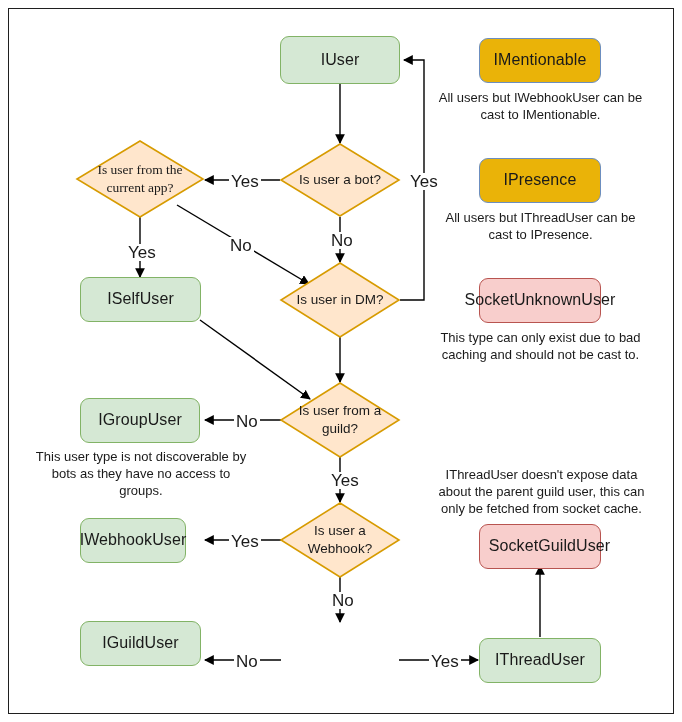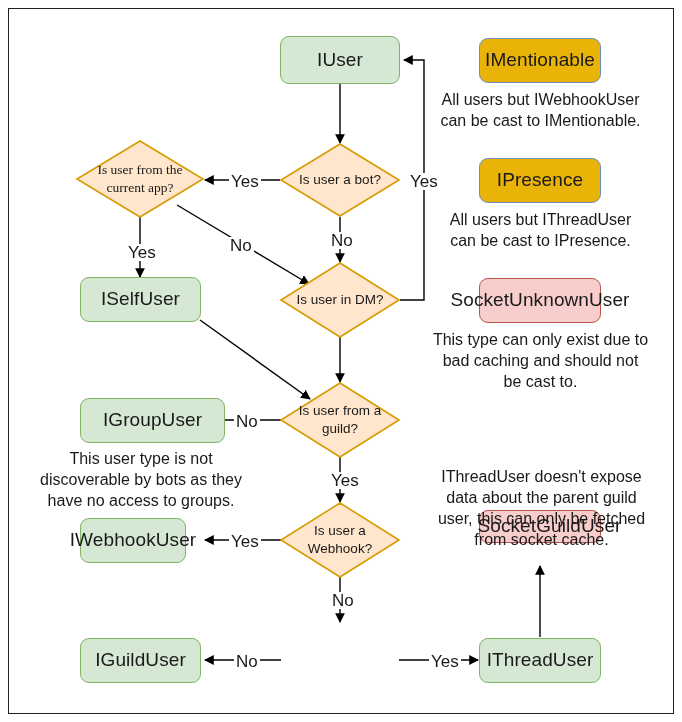--- a/index.html
+++ b/index.html
@@ -37,21 +37,21 @@
     height: 722px;
     overflow: visible;
   }
   .node {
     position: absolute;
     box-sizing: border-box;
     display: flex;
     align-items: center;
     justify-content: center;
     text-align: center;
-    font-size: 19px;
+    font-size: 16px;
     color: #1a1a1a;
     line-height: 1.28;
     letter-spacing: 0.1px;
   }
   .rect {
     border-radius: 9px;
     border-width: 1.4px;
     border-style: solid;
   }
   .green { background: #d5e8d4; border-color: #82b366; }
@@ -78,21 +78,21 @@
     font-size: 13.5px;
     color: #1a1a1a;
     line-height: 1.3;
     padding: 0 10px;
     box-sizing: border-box;
     pointer-events: none;
   }
   .note {
     position: absolute;
     text-align: center;
-    font-size: 16px;
+    font-size: 13px;
     color: #1a1a1a;
     line-height: 1.32;
   }
   .edge-label {
     position: absolute;
     font-size: 17px;
     color: #1a1a1a;
     background: #ffffff;
     padding: 0 2px;
     line-height: 1;
@@ -175,57 +175,57 @@
     <div class="diamond-label">Is user from a guild?</div>
   </div>
 
   <div class="diamond-wrap" style="left:280px; top:262px; width:120px; height:76px;">
     <svg width="120" height="76" viewBox="0 0 120 76" xmlns="http://www.w3.org/2000/svg">
       <polygon points="60,1 119,38 60,75 1,38" fill="#ffe6cc" stroke="#d79b00" stroke-width="1.6"></polygon>
     </svg>
     <div class="diamond-label">Is user in DM?</div>
   </div>
 
-  <div class="node rect green" style="left:80px; top:398px; width:145px; height:45px;">
+  <div class="node rect green" style="left:80px; top:398px; width:120px; height:45px;">
     <span>IGroupUser</span>
   </div>
 
   <div class="diamond-wrap" style="left:280px; top:502px; width:120px; height:76px;">
     <svg width="120" height="76" viewBox="0 0 120 76" xmlns="http://www.w3.org/2000/svg">
       <polygon points="60,1 119,38 60,75 1,38" fill="#ffe6cc" stroke="#d79b00" stroke-width="1.6"></polygon>
     </svg>
     <div class="diamond-label">Is user a Webhook?</div>
   </div>
 
   <div class="node rect green" style="left:80px; top:518px; width:106px; height:45px;">
     <span>IWebhookUser</span>
   </div>
 
 
-  <div class="node rect green" style="left:80px; top:638px; width:121px; height:45px;">
+  <div class="node rect green" style="left:80px; top:621px; width:121px; height:45px;">
     <span>IGuildUser</span>
   </div>
 
   <div class="node rect green" style="left:479px; top:638px; width:122px; height:45px;">
     <span>IThreadUser</span>
   </div>
 
   <div class="node rect blue" style="left:479px; top:38px; width:122px; height:45px;">
     <span>IMentionable</span>
   </div>
 
   <div class="node rect blue" style="left:479px; top:158px; width:122px; height:45px;">
     <span>IPresence</span>
   </div>
 
   <div class="node rect pink" style="left:479px; top:278px; width:122px; height:45px;">
     <span>SocketUnknownUser</span>
   </div>
 
-  <div class="node rect pink" style="left:479px; top:510px; width:122px; height:33px;padding-left:19px;">
+  <div class="node rect pink" style="left:479px; top:524px; width:122px; height:45px;padding-left:19px;">
     <span>SocketGuildUser</span>
   </div>
 
   <div class="note" style="left:437px; top:89px; width:207px;">All users but IWebhookUser can be cast to IMentionable.</div>
 
   <div class="note" style="left:437px; top:209px; width:207px;">All users but IThreadUser can be cast to IPresence.</div>
 
   <div class="note" style="left:432px; top:329px; width:217px;">This type can only exist due to bad caching and should not be cast to.</div>
 
   <div class="note" style="left:432px; top:466px; width:219px;">IThreadUser doesn't expose data about the parent guild user, this can only be fetched from socket cache.</div>

